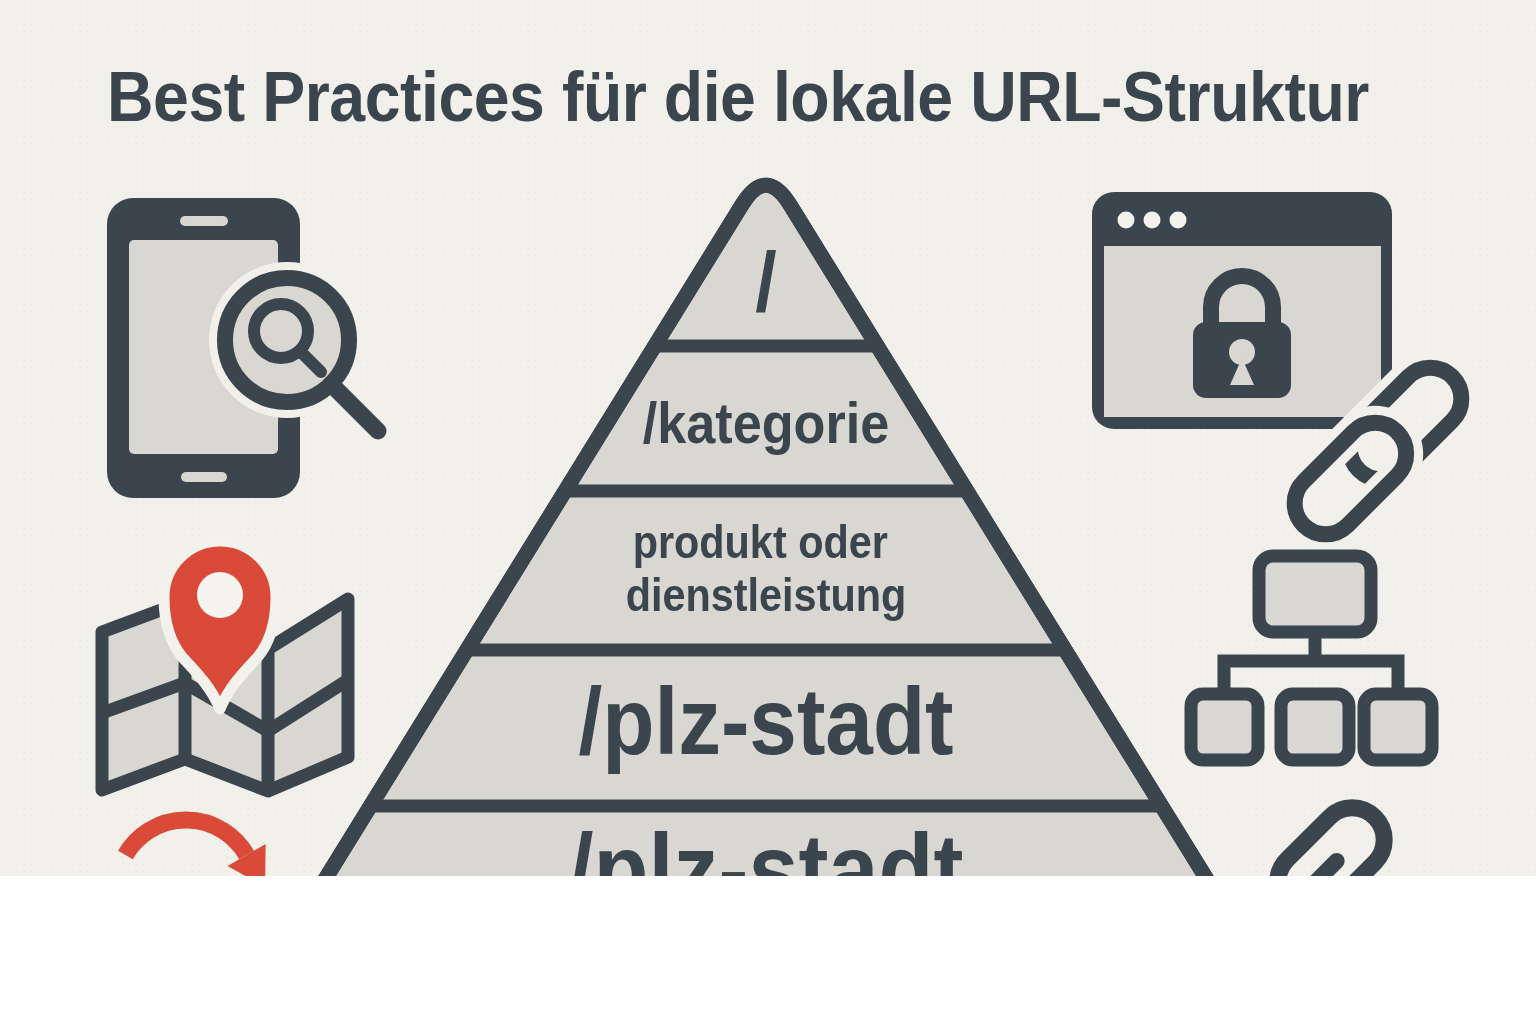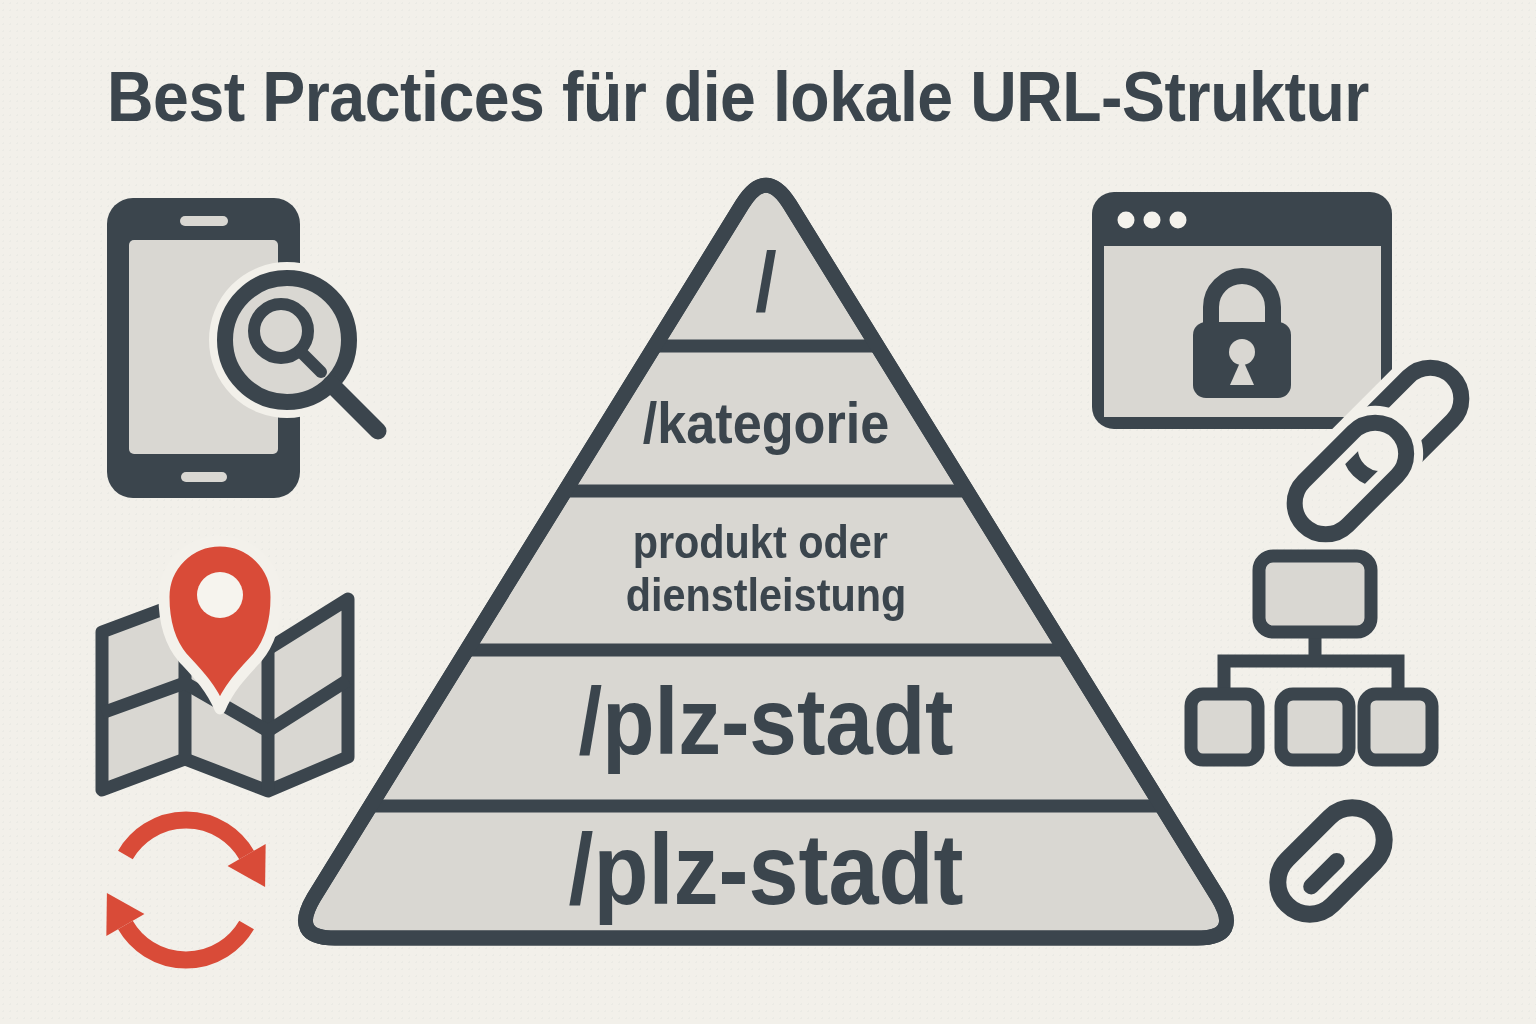--- a/index.html
+++ b/index.html
@@ -1,18 +1,18 @@
 <!DOCTYPE html>
 <html><head>
 <meta charset="utf-8">
 <style>
   html,body{margin:0;padding:0;}
   .canvas{
     position:relative;
-    width:1536px;height:1024px;
+    width:1536px;height:876px;
     background-color:#f2f0ea;
     background-image:radial-gradient(rgba(60,70,78,0.035) 1px, transparent 1px);
     background-size:7px 7px;
     overflow:hidden;
     font-family:"Liberation Sans","DejaVu Sans",sans-serif;
   }
   .title{
     position:absolute;
     left:107px;top:62px;
     margin:0;

